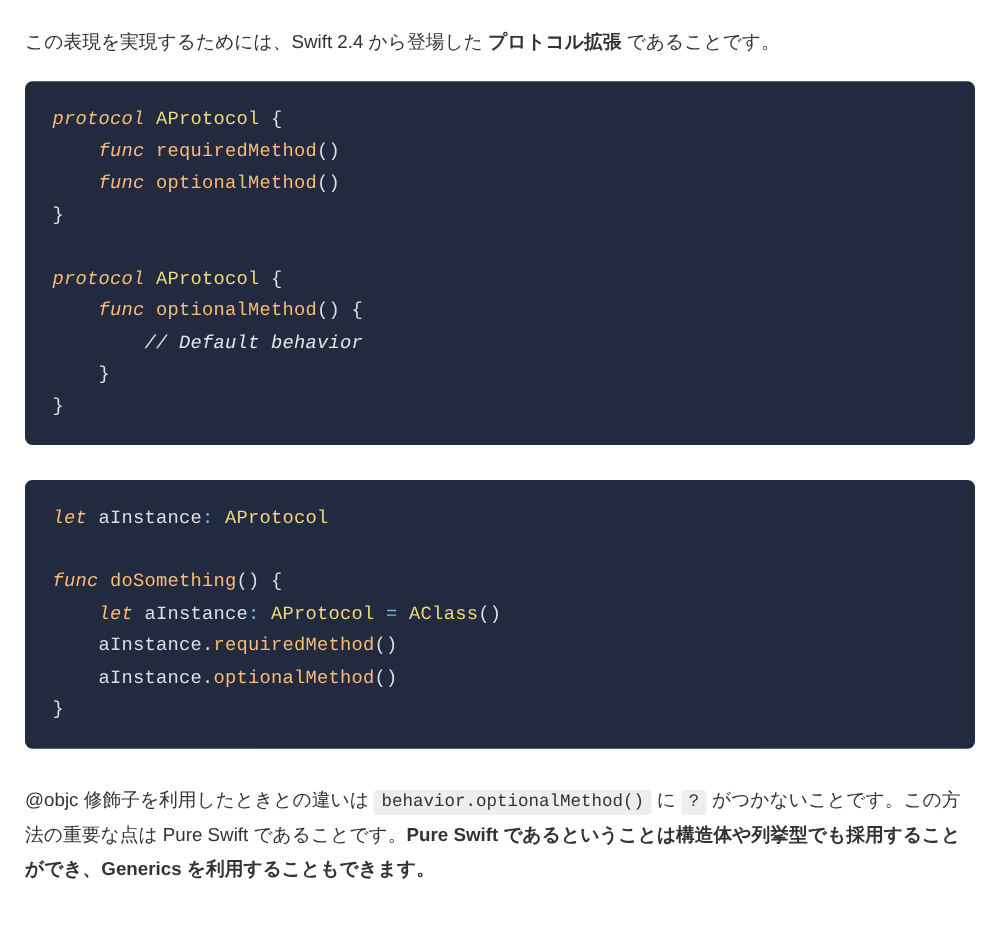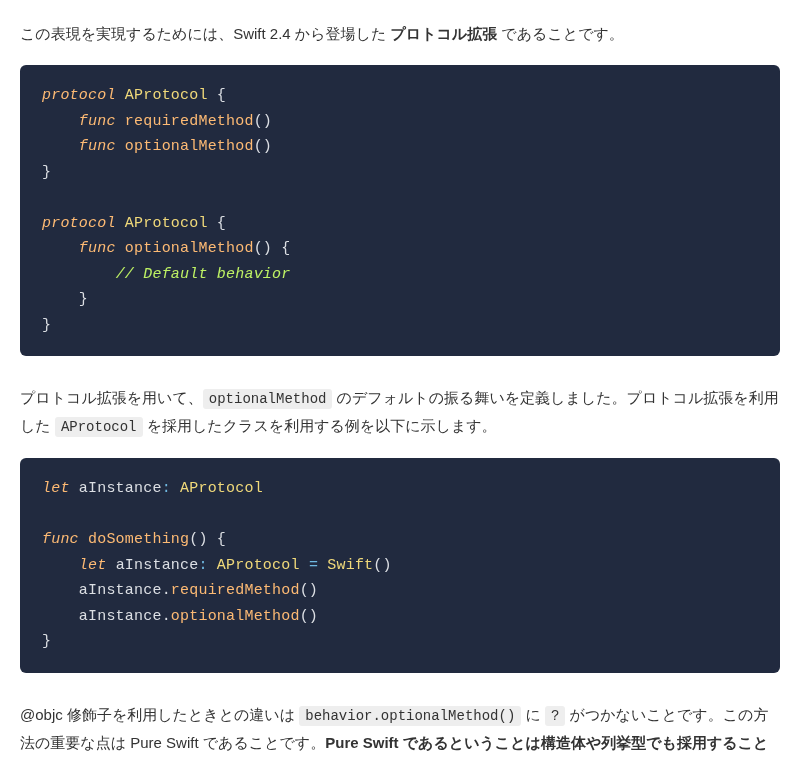--- a/index.html
+++ b/index.html
@@ -33,21 +33,21 @@
     line-height: 1.7;
     overflow-x: auto;
     white-space: pre;
     letter-spacing: 0.2px;
   }
   .tok-kw    { color: #fdba74; font-style: italic; }
   .tok-type  { color: #f0d97a; }
   .tok-fn    { color: #fdba74; }
   .tok-paren { color: #dcdfe4; }
   .tok-brace { color: #dcdfe4; }
-  .tok-cmt   { color: #bef264; font-style: italic; }
+  .tok-cmt   { color: #e5e5e5; font-style: italic; }
   .tok-op    { color: #6fb8e0; }
 </style>
 </head>
 <body>
 
 <div class="content">
 
   <p class="para">
     <span>この表現を実現するためには、Swift 2.4 から登場した </span><span class="bold">プロトコル拡張</span><span> であることです。</span>
   </p>
@@ -56,28 +56,25 @@
     <span class="tok-kw">func</span> <span class="tok-fn">requiredMethod</span><span class="tok-paren">()</span>
     <span class="tok-kw">func</span> <span class="tok-fn">optionalMethod</span><span class="tok-paren">()</span>
 <span class="tok-brace">}</span>
 
 <span class="tok-kw">protocol</span> <span class="tok-type">AProtocol</span> <span class="tok-brace">{</span>
     <span class="tok-kw">func</span> <span class="tok-fn">optionalMethod</span><span class="tok-paren">()</span> <span class="tok-brace">{</span>
         <span class="tok-cmt">// Default behavior</span>
     <span class="tok-brace">}</span>
 <span class="tok-brace">}</span></div>
 
-  <p class="para">
-    <span>プロトコル拡張を用いて、</span><code class="inline-code">optionalMethod</code><span> のデフォルトの振る舞いを定義しました。プロトコル拡張を利用した </span><code class="inline-code">AProtocol</code><span> を採用したクラスを利用する例を以下に示します。</span>
-  </p>
 
   <div class="code-block"><span class="tok-kw">let</span> <span>aInstance</span><span class="tok-op">:</span> <span class="tok-type">AProtocol</span>
 
 <span class="tok-kw">func</span> <span class="tok-fn">doSomething</span><span class="tok-paren">()</span> <span class="tok-brace">{</span>
-    <span class="tok-kw">let</span> <span>aInstance</span><span class="tok-op">:</span> <span class="tok-type">AProtocol</span> <span class="tok-op">=</span> <span class="tok-type">Swift</span><span class="tok-paren">()</span>
+    <span class="tok-kw">let</span> <span>aInstance</span><span class="tok-op">:</span> <span class="tok-type">AProtocol</span> <span class="tok-op">=</span> <span class="tok-type">AClass</span><span class="tok-paren">()</span>
     <span>aInstance</span><span>.</span><span class="tok-fn">requiredMethod</span><span class="tok-paren">()</span>
     <span>aInstance</span><span>.</span><span class="tok-fn">optionalMethod</span><span class="tok-paren">()</span>
 <span class="tok-brace">}</span></div>
 
   <p class="para">
     <span>@objc 修飾子を利用したときとの違いは </span><code class="inline-code">behavior.optionalMethod()</code><span> に </span><code class="inline-code">?</code><span> がつかないことです。この方法の重要な点は Pure Swift であることです。</span><span class="bold">Pure Swift であるということは構造体や列挙型でも採用することができ、Generics を利用することもできます。</span>
   </p>
 
 </div>
 

